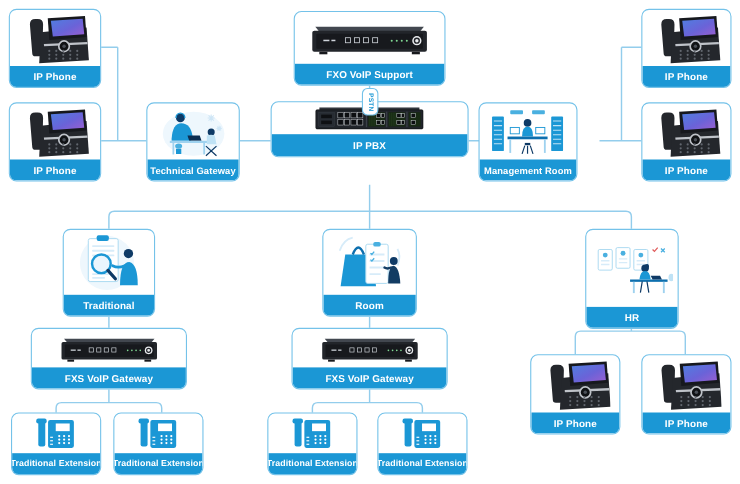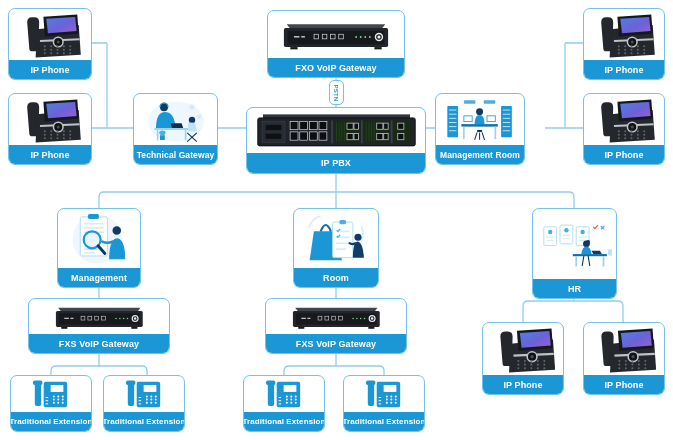--- a/index.html
+++ b/index.html
@@ -309,24 +309,24 @@
       </div>
     <div class="nlabel s85">Technical Gateway</div>
   </div>
 
   <div class="node" style="left:267px;top:10px;width:138px;height:68px">
     <div class="art">
         <svg viewBox="0 0 140 42">
           <use href="#sym-gateway"></use>
         </svg>
       </div>
-    <div class="nlabel">FXO VoIP Gateway</div>
-  </div>
-
-  <div class="node" style="left:246px;top:107px;width:180px;height:67px">
+    <div class="nlabel">FXO VoIP Support</div>
+  </div>
+
+  <div class="node" style="left:246px;top:92px;width:180px;height:51px">
     <div class="art">
         <svg viewBox="0 0 184 48">
           <use href="#sym-pbx"></use>
         </svg>
       </div>
     <div class="nlabel h20">IP PBX</div>
   </div>
 
   <div class="node" style="left:435px;top:93px;width:90px;height:72px">
     <div class="art">
@@ -354,21 +354,21 @@
       </div>
     <div class="nlabel">IP Phone</div>
   </div>
 
   <div class="node" style="left:57px;top:208px;width:84px;height:80px">
     <div class="art">
         <svg viewBox="0 0 80 66">
           <use href="#sym-acct"></use>
         </svg>
       </div>
-    <div class="nlabel">Management</div>
+    <div class="nlabel">Traditional</div>
   </div>
 
   <div class="node" style="left:293px;top:208px;width:86px;height:80px">
     <div class="art">
         <svg viewBox="0 0 80 66">
           <use href="#sym-sale"></use>
         </svg>
       </div>
     <div class="nlabel">Room</div>
   </div>

